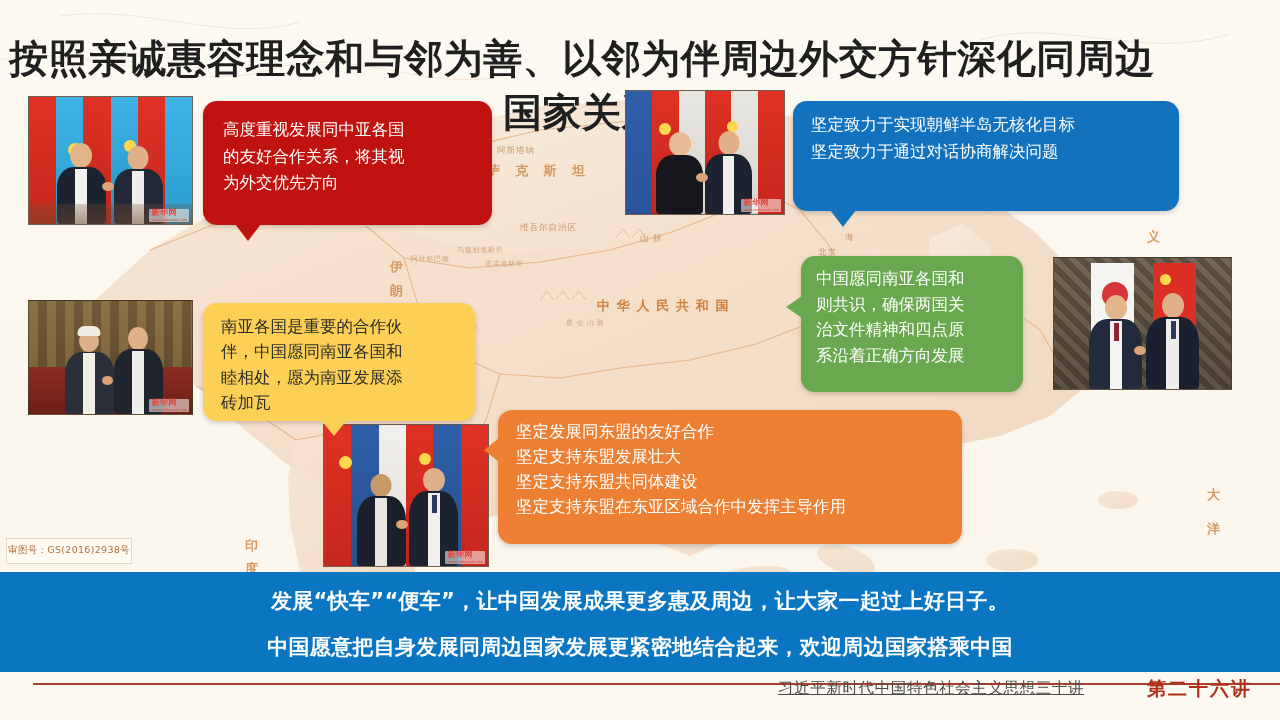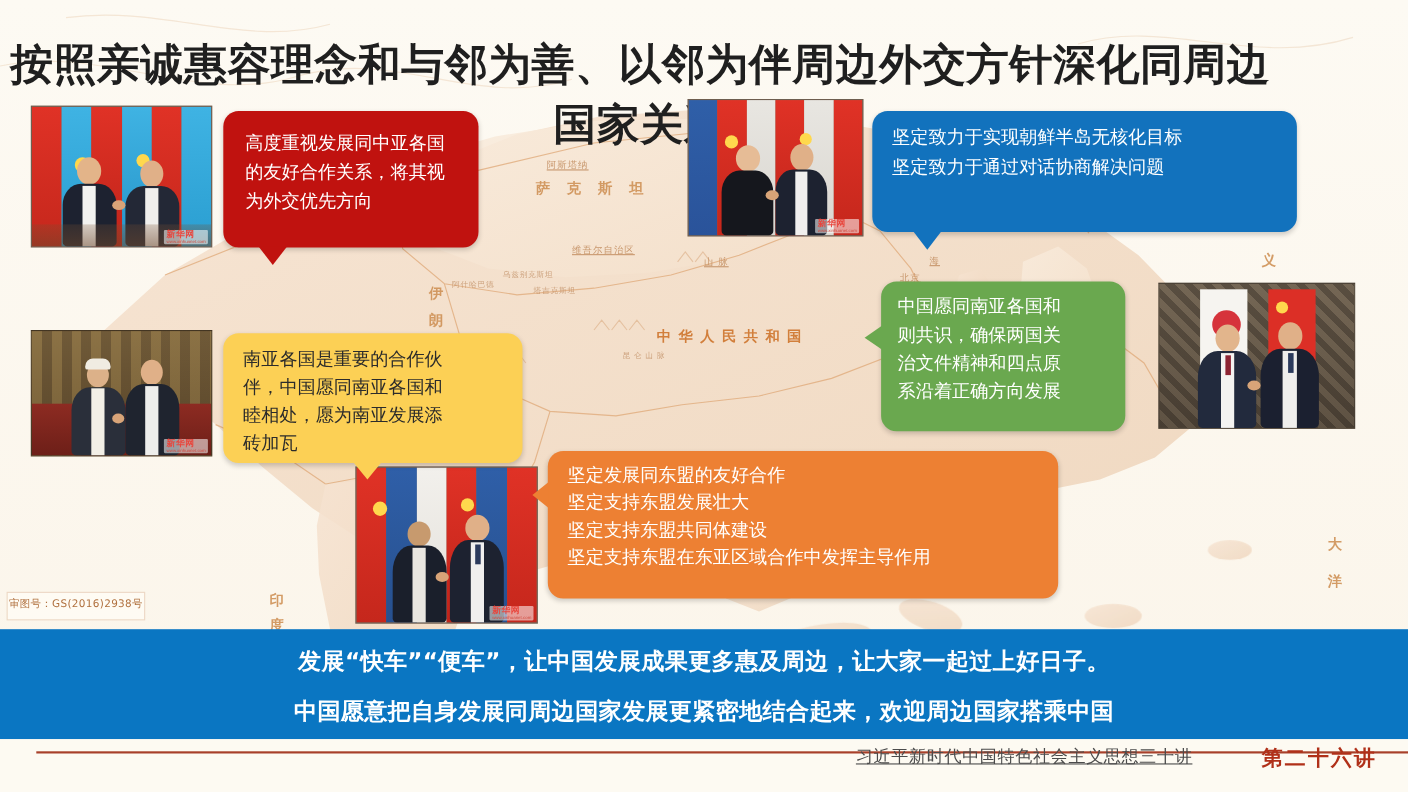--- a/index.html
+++ b/index.html
@@ -20,21 +20,21 @@
 
   
   .map-layer{position:absolute;left:0;top:0;width:1280px;height:672px;overflow:hidden;}
   .map-svg{position:absolute;left:0;top:0;}
   .map-label{
     position:absolute;color:#c98a57;letter-spacing:.22em;
     white-space:nowrap;font-weight:700;pointer-events:none;
   }
   .map-country-big{font-size:13px;color:#d07a34;letter-spacing:.52em;opacity:.95;}
   .map-country-mid{font-size:13px;color:#cf9257;letter-spacing:.45em;opacity:.9;}
-  .map-small{font-size:8.5px;color:#c08a5c;letter-spacing:.12em;opacity:.85;font-weight:400;text-decoration:underline;}
+  .map-small{font-size:8.5px;color:#c08a5c;letter-spacing:.12em;opacity:.85;font-weight:400;}
   .map-tiny{font-size:7px;color:#c29168;letter-spacing:.10em;opacity:.8;font-weight:400;}
 
   
   .title{
     position:absolute;left:0;top:32px;width:1164px;text-align:center;
     font-size:39px;font-weight:700;color:#1f1f1f;letter-spacing:.5px;
     font-family:"DejaVu Sans","Liberation Sans",sans-serif;
   }
 
   
@@ -62,21 +62,21 @@
   .callout{
     position:absolute;border-radius:14px;color:#fff;
     font-family:"DejaVu Sans","Liberation Sans",sans-serif;
     box-shadow:0 2px 5px rgba(0,0,0,.18);
     box-sizing:border-box;
   }
   .callout .line{white-space:nowrap;}
   .tail{position:absolute;width:0;height:0;}
 
   #cal-central{
-    left:203px;top:101px;width:232px;height:124px;background:#c0120f;
+    left:203px;top:101px;width:289px;height:124px;background:#c0120f;
     padding:16px 18px 0 20px;font-size:16.5px;line-height:1.62;
   }
   #cal-central .tail{border-left:13px solid transparent;border-right:13px solid transparent;
     border-top:17px solid #c0120f;left:32px;bottom:-16px;}
 
   #cal-korea{
     left:793px;top:101px;width:386px;height:110px;background:#1272bd;
     padding:11px 16px 0 18px;font-size:16.5px;line-height:1.63;
   }
   #cal-korea .tail{border-left:13px solid transparent;border-right:13px solid transparent;

